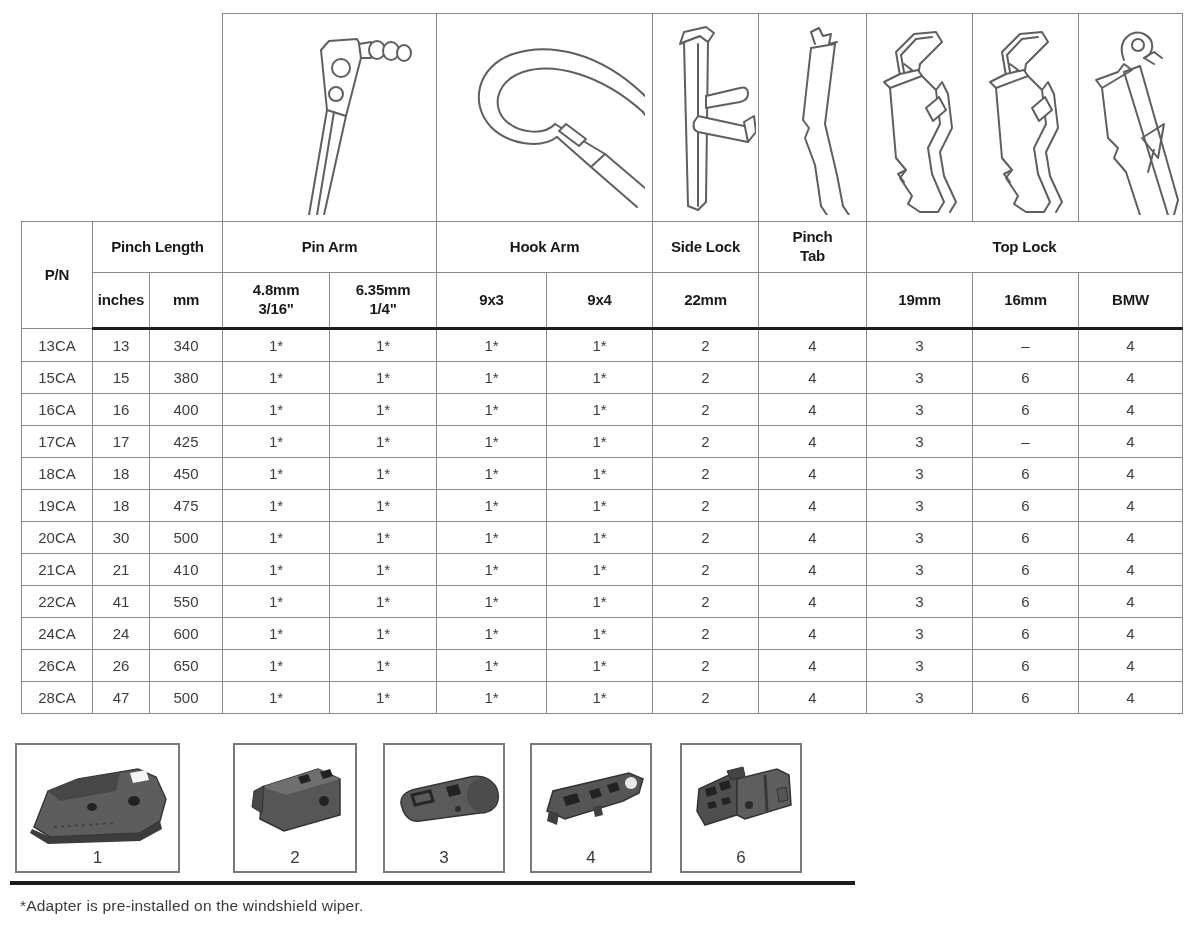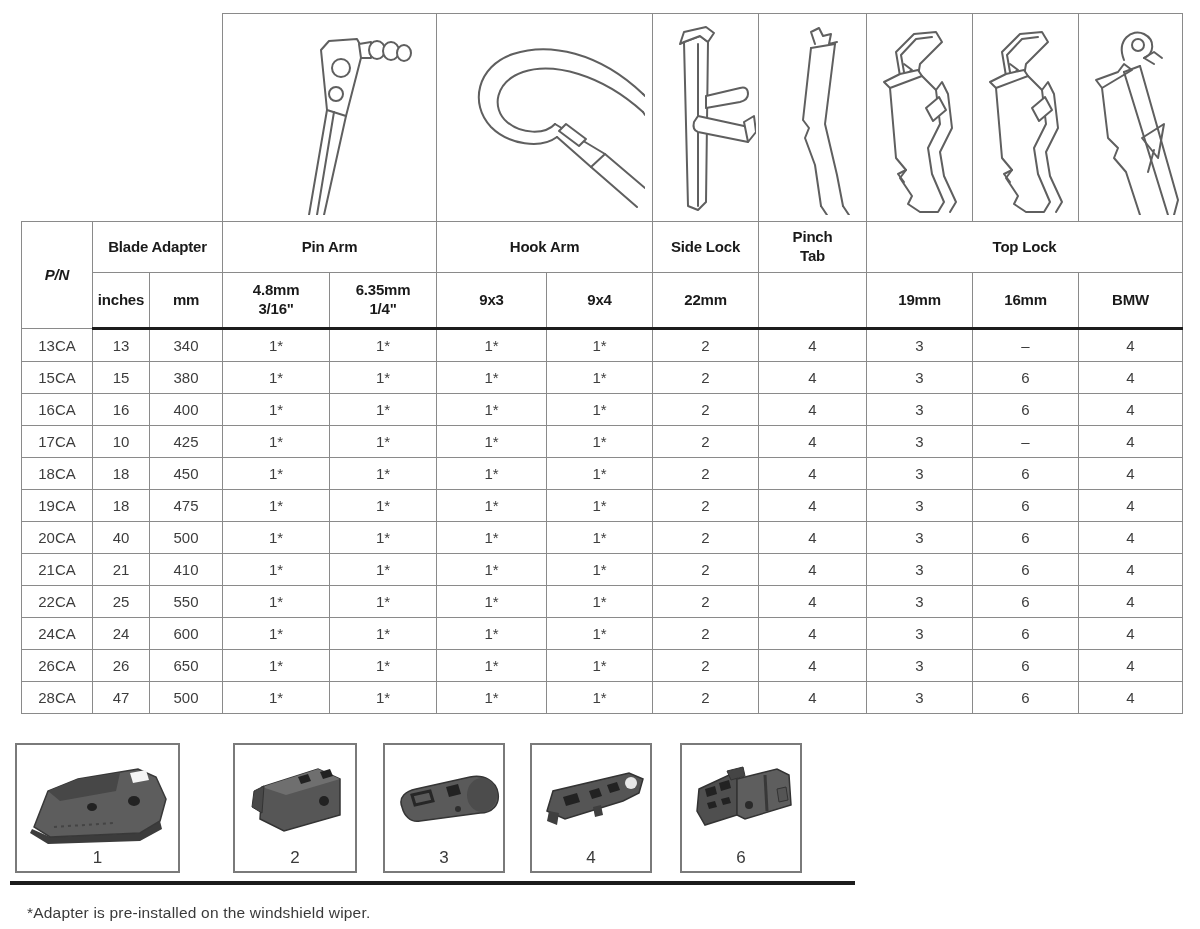--- a/index.html
+++ b/index.html
@@ -16,42 +16,42 @@
     border:1px solid #8a8a8a;padding:0;text-align:center;vertical-align:middle;
     font-size:15px;color:#3d3d3d;background:#fff;overflow:hidden;
   }
   table.spec th{
     font-weight:bold;color:#1a1a1a;letter-spacing:-0.2px;white-space:pre-line;line-height:1.25;
   }
   tr.illus td{height:207px;vertical-align:middle;}
   td.spacer{border:none !important;background:transparent;}
   tr.h1 th{height:50px;}
   tr.h2 th{height:54px;border-bottom:3px solid #1c1c1c;}
-  th.pn{border-bottom:3px solid #1c1c1c;font-style:italic;}
+  th.pn{border-bottom:3px solid #1c1c1c;}
   tr.body-row td{height:31px;}
   tr.illus svg{display:block;margin:0 auto;}
   
   .adapters{position:absolute;left:15px;top:743px;display:flex;}
   .abox{
     height:126px;border:2px solid #7a7a7a;background:#fff;position:relative;flex:0 0 auto;
   }
   .abox svg{display:block;margin:4px auto 0 auto;}
   .alabel{
     position:absolute;left:0;right:0;bottom:3px;text-align:center;
     font-size:17px;color:#3a3a3a;
   }
   .w1{width:161px;margin-right:53px;}
   .w2{width:120px;margin-right:26px;}
   .w3{width:118px;margin-right:25px;}
   .w4{width:118px;margin-right:28px;}
   .w5{width:118px;}
   
   .rule{position:absolute;left:10px;top:881px;width:845px;height:4px;background:#1c1c1c;}
   .footnote{
-    position:absolute;left:19px;top:896px;margin:8px;font-size:15.5px;color:#3a3a3a;
+    position:absolute;left:19px;top:896px;margin:1px;font-size:15.5px;color:#3a3a3a;
     letter-spacing:0.2px;
   }
   
   .la{stroke:#5f5f5f;stroke-width:2;fill:none;stroke-linejoin:round;stroke-linecap:round;}
   .laf{stroke:#5f5f5f;stroke-width:2;fill:#ffffff;stroke-linejoin:round;}
 </style>
 </head>
 <body>
 
 <div class="page">
@@ -147,21 +147,21 @@
             <path class="laf" d="M14,60 L36,52 L42,44 L50,50 L20,68 Z"></path>
             <path class="la" d="M42,52 L86,195 M58,46 L96,180 M96,180 L92,195"></path>
             <path class="la" d="M42,52 L58,46"></path>
             <path class="la" d="M20,68 L26,118 L36,128 L32,138 L44,152 L58,195"></path>
             <path class="la" d="M60,118 L82,104 L76,138 Z M72,130 L66,152"></path>
           </svg>
         </td>
       </tr>
       <tr class="h1">
         <th class="pn" rowspan="2">P/N</th>
-        <th colspan="2">Blade Adapter</th>
+        <th colspan="2">Pinch Length</th>
         <th colspan="2">Pin Arm</th>
         <th colspan="2">Hook Arm</th>
         <th>Side Lock</th>
         <th>Pinch
 Tab</th>
         <th colspan="3">Top Lock</th>
       </tr>
       <tr class="h2">
         <th>inches</th>
         <th>mm</th>
@@ -216,21 +216,21 @@
       <td>1*</td>
       <td>1*</td>
       <td>2</td>
       <td>4</td>
       <td>3</td>
       <td>6</td>
       <td>4</td>
     </tr>
         <tr class="body-row">
       <td>17CA</td>
-      <td>10</td>
+      <td>17</td>
       <td>425</td>
       <td>1*</td>
       <td>1*</td>
       <td>1*</td>
       <td>1*</td>
       <td>2</td>
       <td>4</td>
       <td>3</td>
       <td>–</td>
       <td>4</td>
@@ -258,21 +258,21 @@
       <td>1*</td>
       <td>1*</td>
       <td>2</td>
       <td>4</td>
       <td>3</td>
       <td>6</td>
       <td>4</td>
     </tr>
         <tr class="body-row">
       <td>20CA</td>
-      <td>40</td>
+      <td>30</td>
       <td>500</td>
       <td>1*</td>
       <td>1*</td>
       <td>1*</td>
       <td>1*</td>
       <td>2</td>
       <td>4</td>
       <td>3</td>
       <td>6</td>
       <td>4</td>
@@ -286,21 +286,21 @@
       <td>1*</td>
       <td>1*</td>
       <td>2</td>
       <td>4</td>
       <td>3</td>
       <td>6</td>
       <td>4</td>
     </tr>
         <tr class="body-row">
       <td>22CA</td>
-      <td>25</td>
+      <td>41</td>
       <td>550</td>
       <td>1*</td>
       <td>1*</td>
       <td>1*</td>
       <td>1*</td>
       <td>2</td>
       <td>4</td>
       <td>3</td>
       <td>6</td>
       <td>4</td>

